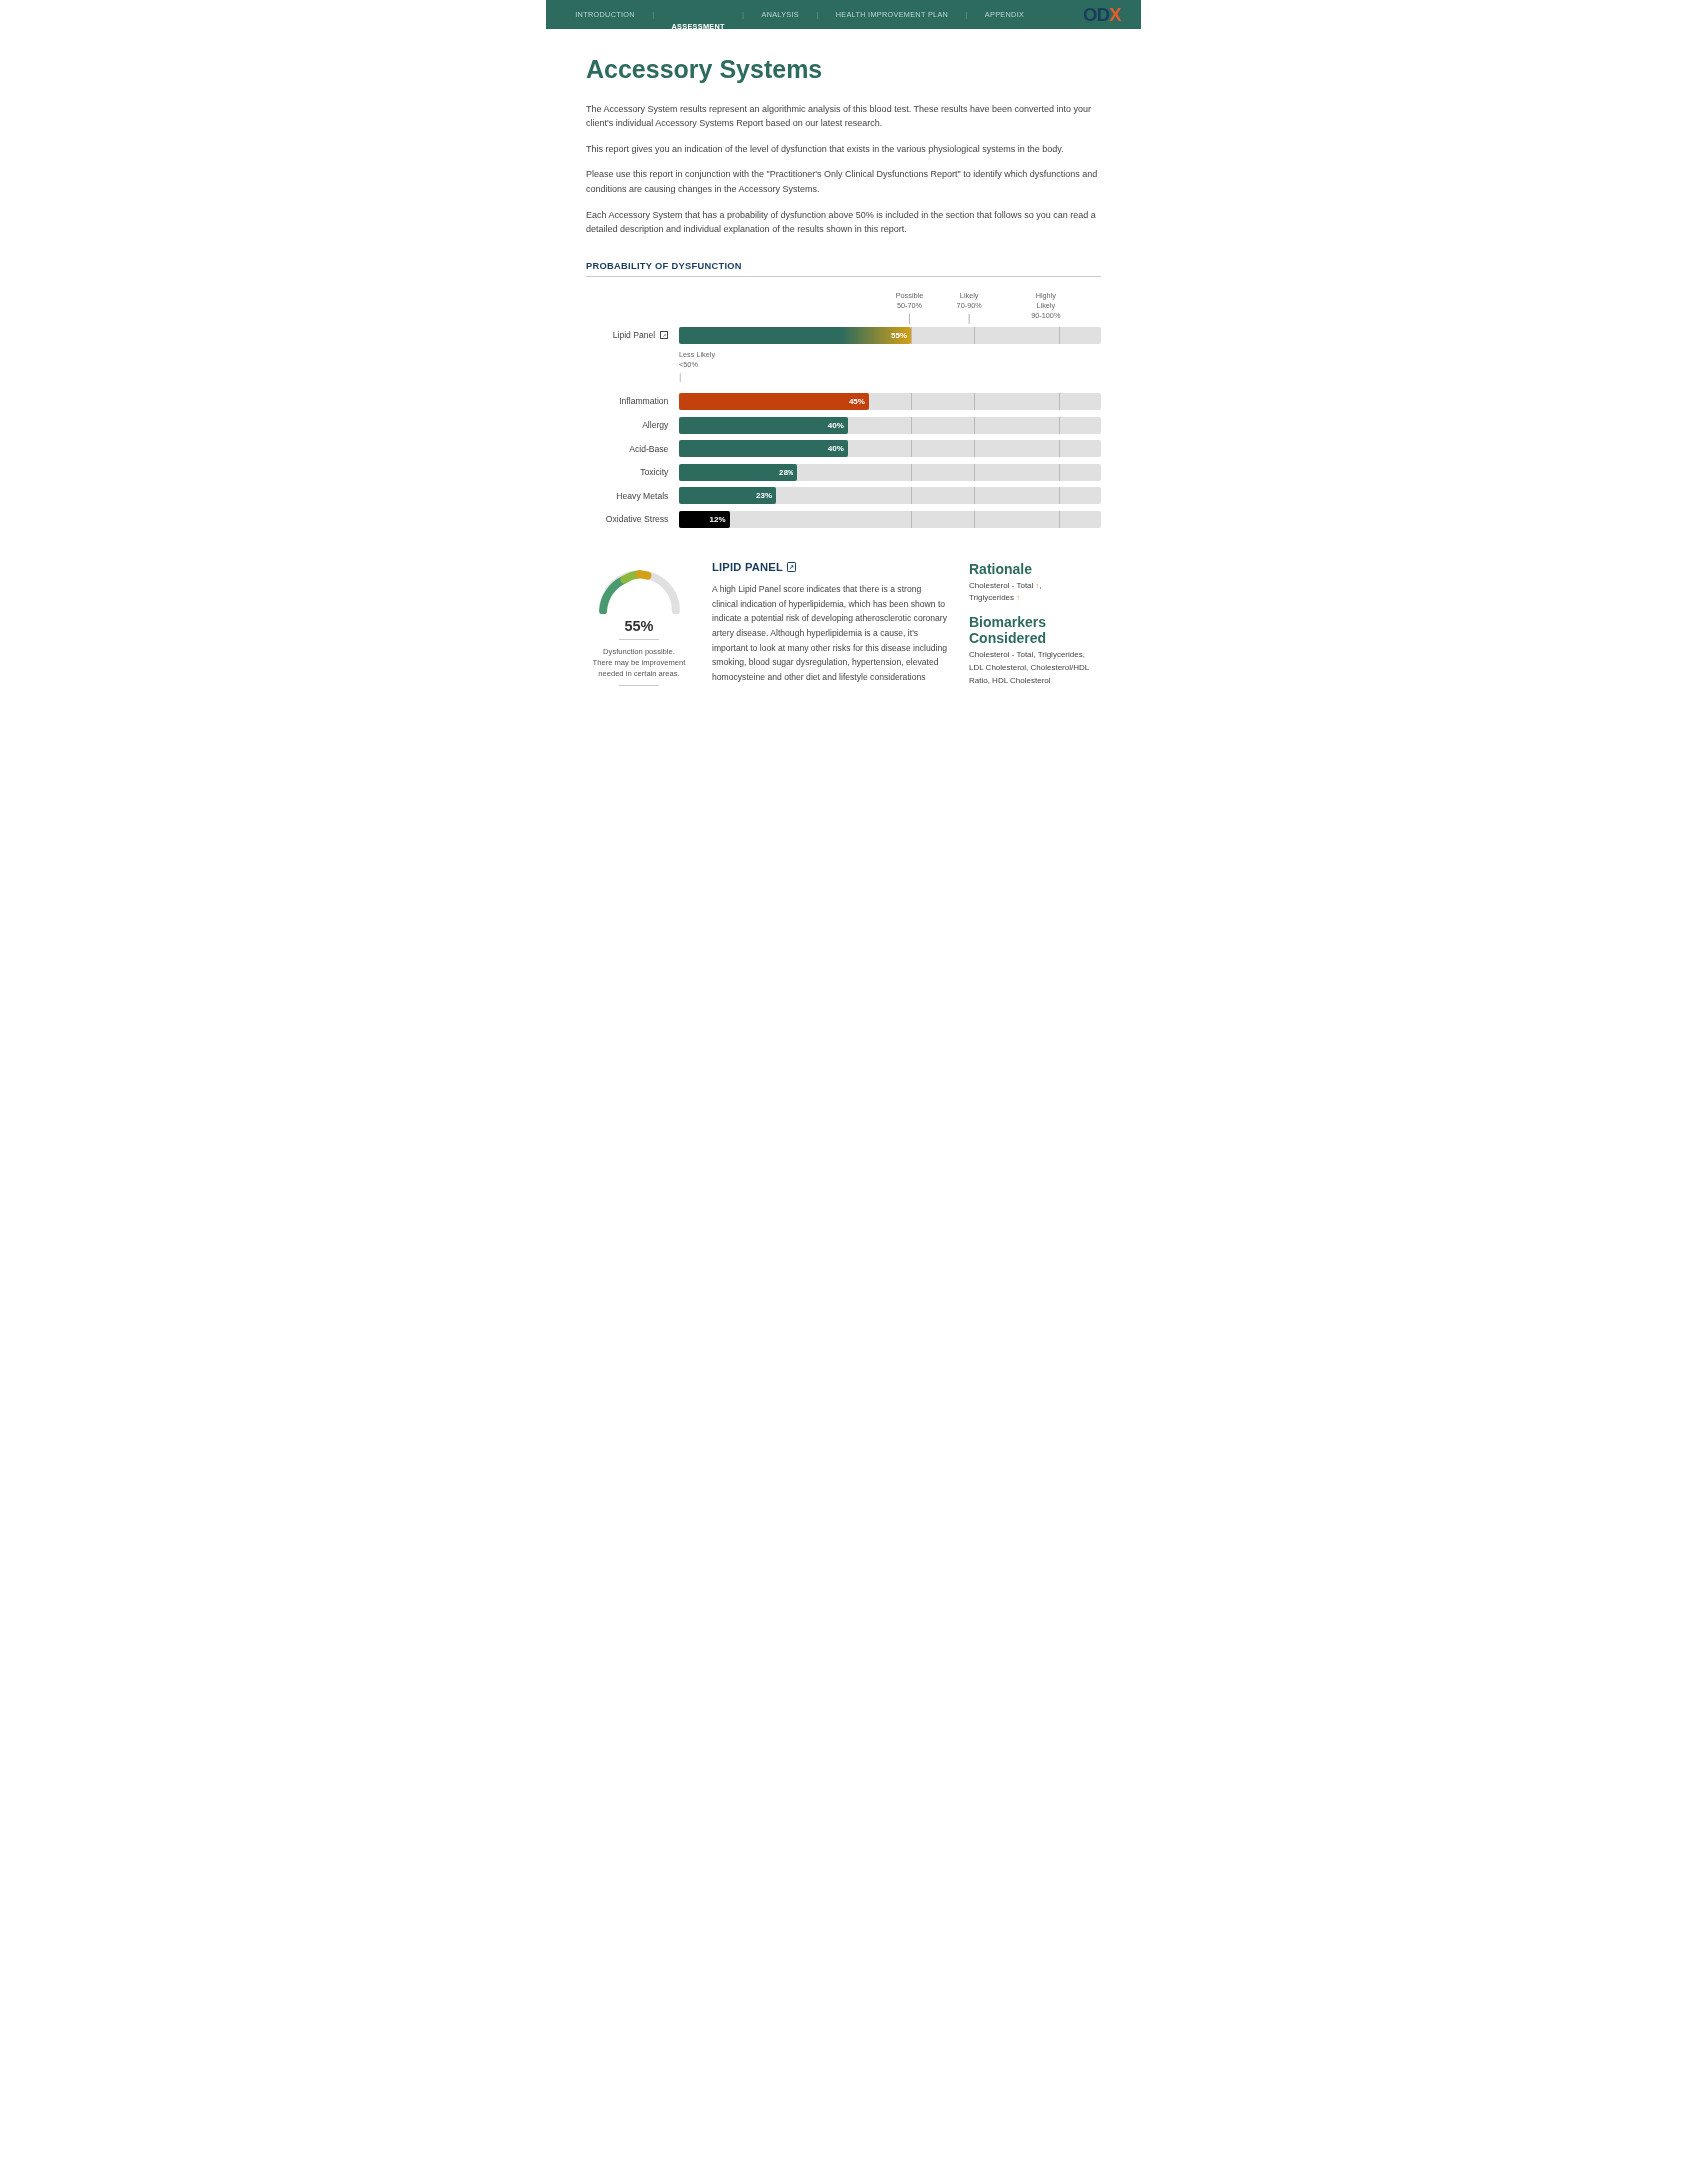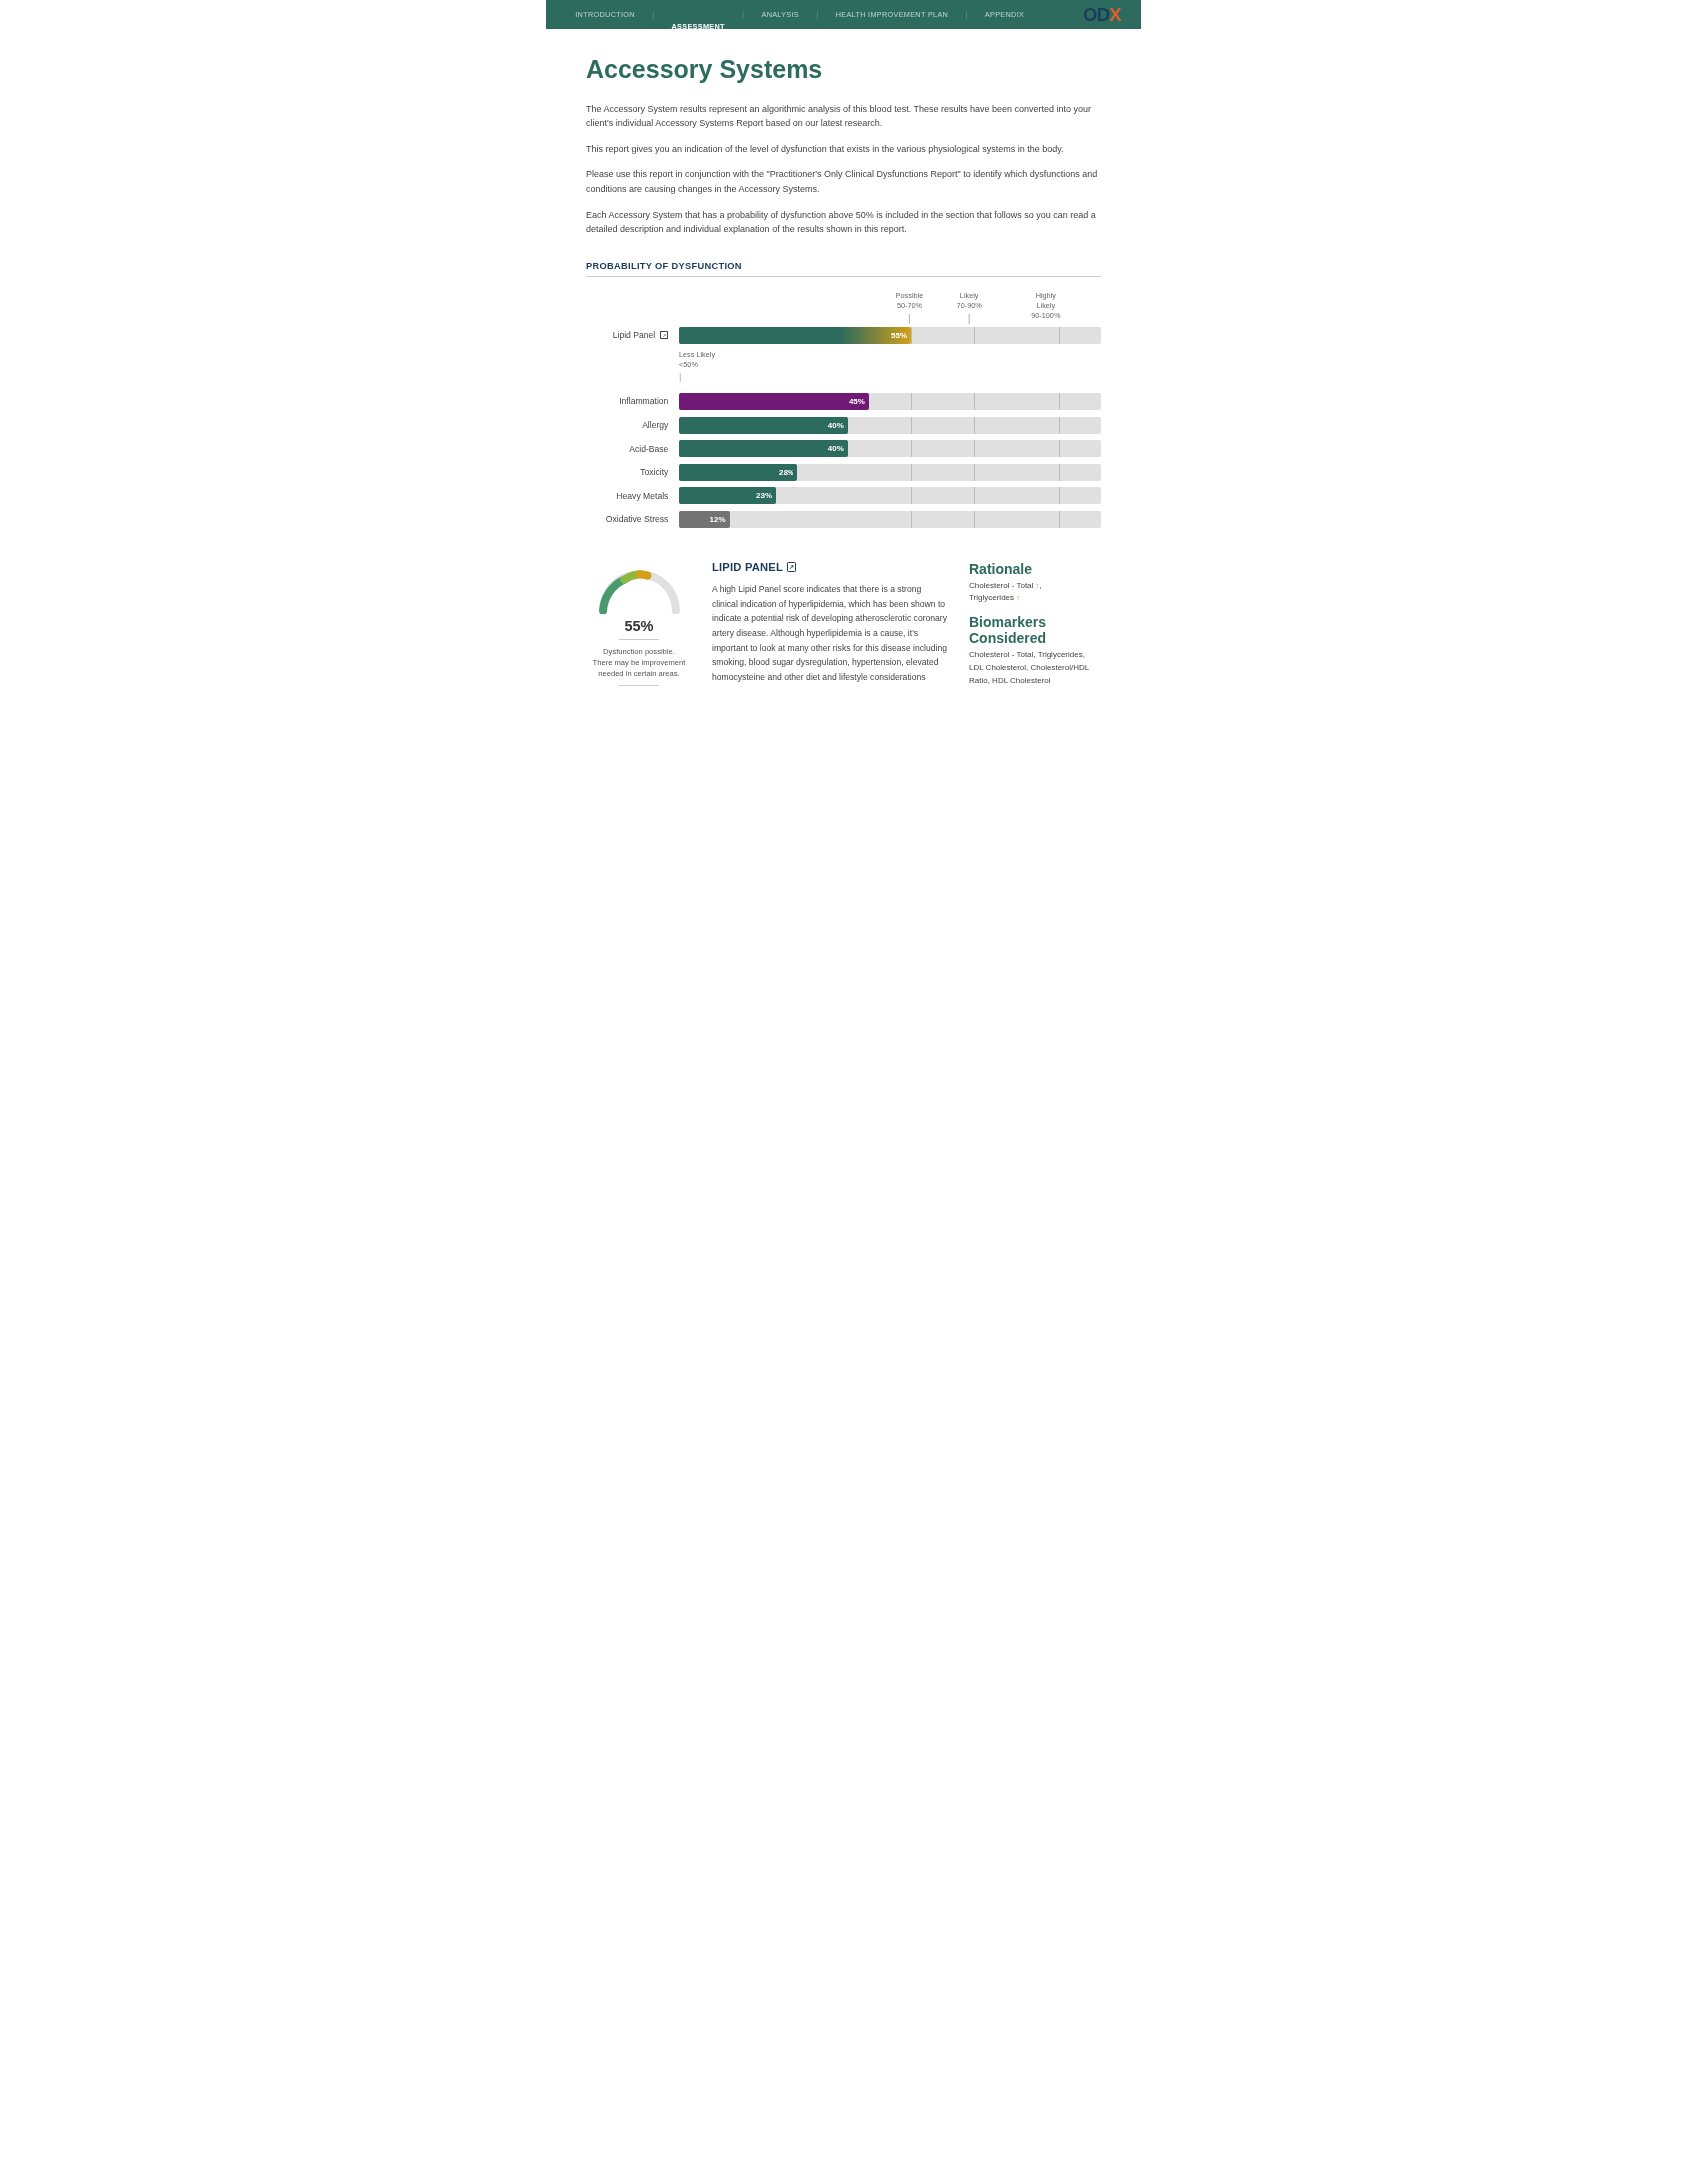--- a/index.html
+++ b/index.html
@@ -335,21 +335,21 @@
         <div style="margin-left:93px; font-size:7.3px; color:#666; line-height:1.4; margin-bottom:9.3px; margin-top:1.3px;">
           Less Likely<br>&lt;50%<br><span style="font-size:9.3px; color:#aaa;">|</span>
         </div>
 
         <div class="bar-row">
           <div class="bar-label">Inflammation</div>
           <div class="bar-track">
             <div class="tick-line" style="left:55%;"></div>
             <div class="tick-line" style="left:70%;"></div>
             <div class="tick-line" style="left:90%;"></div>
-            <div class="bar-fill" style="width:45%; background:#701a75;">
+            <div class="bar-fill" style="width:45%; background:#c2410c;">
               <span class="bar-pct-inside">45%</span>
             </div>
           </div>
         </div>
 
         <div class="bar-row">
           <div class="bar-label">Allergy</div>
           <div class="bar-track">
             <div class="tick-line" style="left:55%;"></div>
             <div class="tick-line" style="left:70%;"></div>
@@ -395,21 +395,21 @@
             </div>
           </div>
         </div>
 
         <div class="bar-row">
           <div class="bar-label">Oxidative Stress</div>
           <div class="bar-track">
             <div class="tick-line" style="left:55%;"></div>
             <div class="tick-line" style="left:70%;"></div>
             <div class="tick-line" style="left:90%;"></div>
-            <div class="bar-fill" style="width:12%; background:#737373;text-align:center;">
+            <div class="bar-fill" style="width:12%; background:#000000;text-align:center;">
               <span class="bar-pct-inside">12%</span>
             </div>
           </div>
         </div>
 
       </div>
     </div>
   </div>
 
   <div class="bottom-section">

